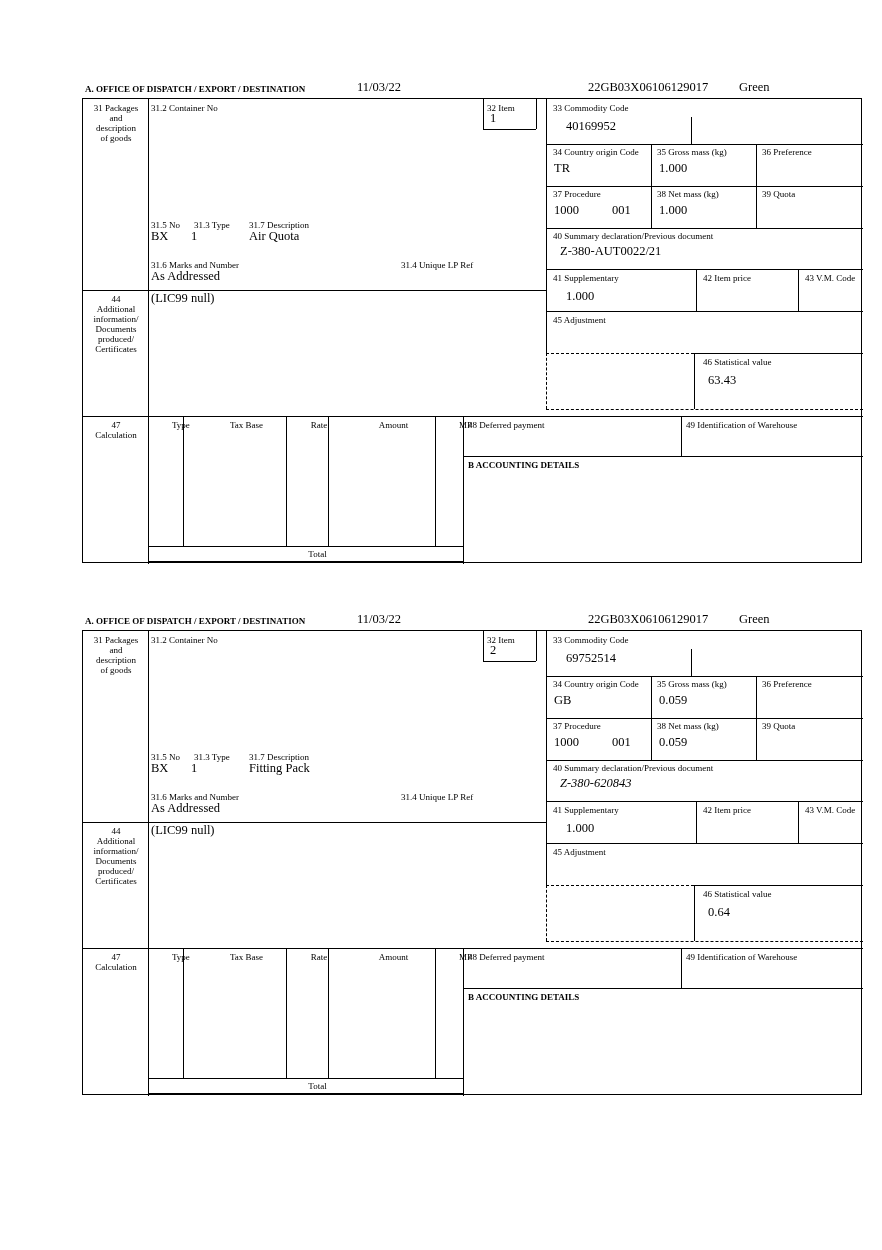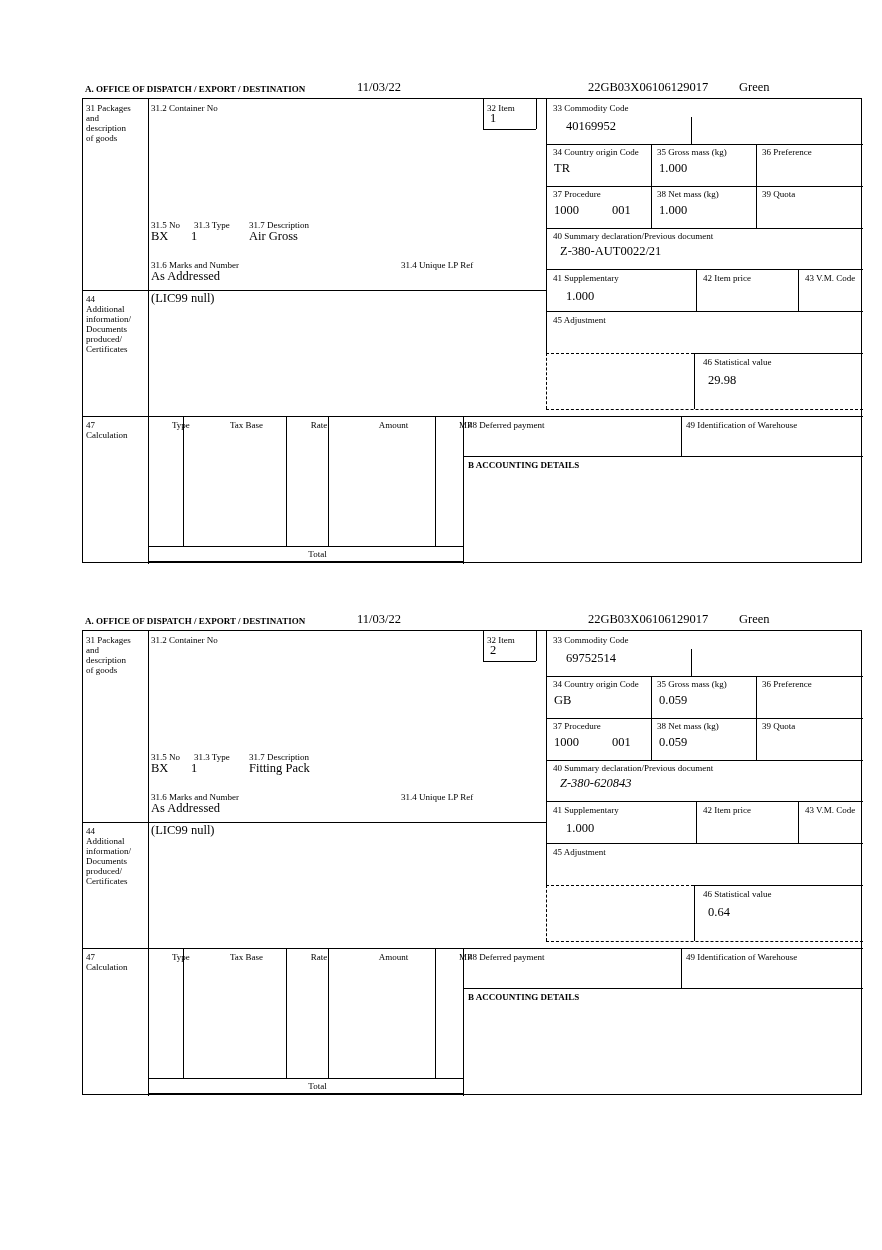--- a/index.html
+++ b/index.html
@@ -14,21 +14,21 @@
   .section { position:absolute; left:82px; width:780px; height:483px; }
   .section:nth-child(1) { top:80px; }
   .section:nth-child(2) { top:612px; }
   .hdr { position:absolute; left:0; top:0; width:780px; height:18px; }
   .fbody { position:absolute; left:0; top:18px; width:780px; height:465px; border:1px solid #000; }
   .hl { position:absolute; height:0; border-top:1px solid #000; }
   .vl { position:absolute; width:0;  border-left:1px solid #000; }
   .hl.dashed { border-top-style:dashed; }
   .vl.dashed { border-left-style:dashed; }
   .lbl { position:absolute; font-size:9px; line-height:10px; white-space:nowrap; }
-  .ml  { white-space:pre-line; }
+  .ml  { white-space:pre-line;text-align:center; }
   .val { position:absolute; font-size:12.5px; line-height:13px; white-space:pre; }
   .bold { font-weight:bold; }
   .ctr { text-align:center;padding-left:24px; }
 </style>
 </head>
 <body>
 
 <div class="page">
   <div id="sections">
   <div class="section">
@@ -107,37 +107,37 @@
       <span class="lbl" style="left:679px;top:90px;">39 Quota</span>
 
       <span class="lbl" style="left:470px;top:132px;">40 Summary declaration/Previous document</span>
       <span class="val" style="left:477px;top:146px;">Z-380-AUT0022/21</span>
 
       <span class="lbl" style="left:68px;top:121px;">31.5 No</span>
       <span class="lbl" style="left:111px;top:121px;">31.3 Type</span>
       <span class="lbl" style="left:166px;top:121px;">31.7 Description</span>
       <span class="val" style="left:68px;top:131px;">BX</span>
       <span class="val" style="left:108px;top:131px;">1</span>
-      <span class="val" style="left:166px;top:131px;">Air Gross</span>
+      <span class="val" style="left:166px;top:131px;">Air Quota</span>
 
       <span class="lbl" style="left:68px;top:161px;">31.6 Marks and Number</span>
       <span class="lbl" style="left:318px;top:161px;">31.4 Unique LP Ref</span>
       <span class="val" style="left:68px;top:171px;">As Addressed</span>
 
       <span class="lbl" style="left:470px;top:174px;">41 Supplementary</span>
       <span class="val" style="left:483px;top:191px;">1.000</span>
       <span class="lbl" style="left:620px;top:174px;">42 Item price</span>
       <span class="lbl" style="left:722px;top:174px;">43 V.M. Code</span>
 
       <span class="val" style="left:68px;top:193px;">(LIC99 null)</span>
 
       <span class="lbl" style="left:470px;top:216px;">45 Adjustment</span>
 
       <span class="lbl" style="left:620px;top:258px;">46 Statistical value</span>
-      <span class="val" style="left:625px;top:275px;">29.98</span>
+      <span class="val" style="left:625px;top:275px;">63.43</span>
 
       <span class="lbl ctr" style="left:65px;top:321px;width:35px;">Type</span>
       <span class="lbl ctr" style="left:100px;top:321px;width:103px;">Tax Base</span>
       <span class="lbl ctr" style="left:203px;top:321px;width:42px;">Rate</span>
       <span class="lbl ctr" style="left:245px;top:321px;width:107px;">Amount</span>
       <span class="lbl ctr" style="left:352px;top:321px;width:28px;">MP</span>
       <span class="lbl ctr" style="left:65px;top:450px;width:315px;">Total</span>
 
       <span class="lbl" style="left:385px;top:321px;">48 Deferred payment</span>
       <span class="lbl" style="left:603px;top:321px;">49 Identification of Warehouse</span>

